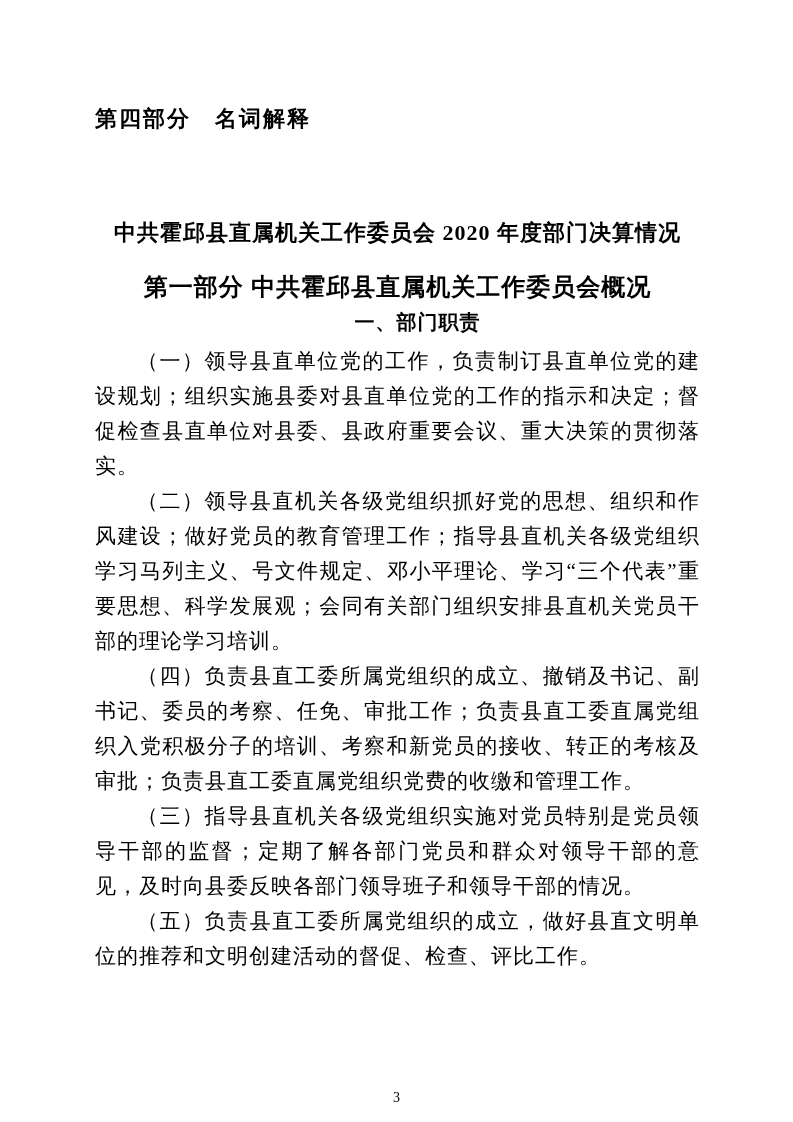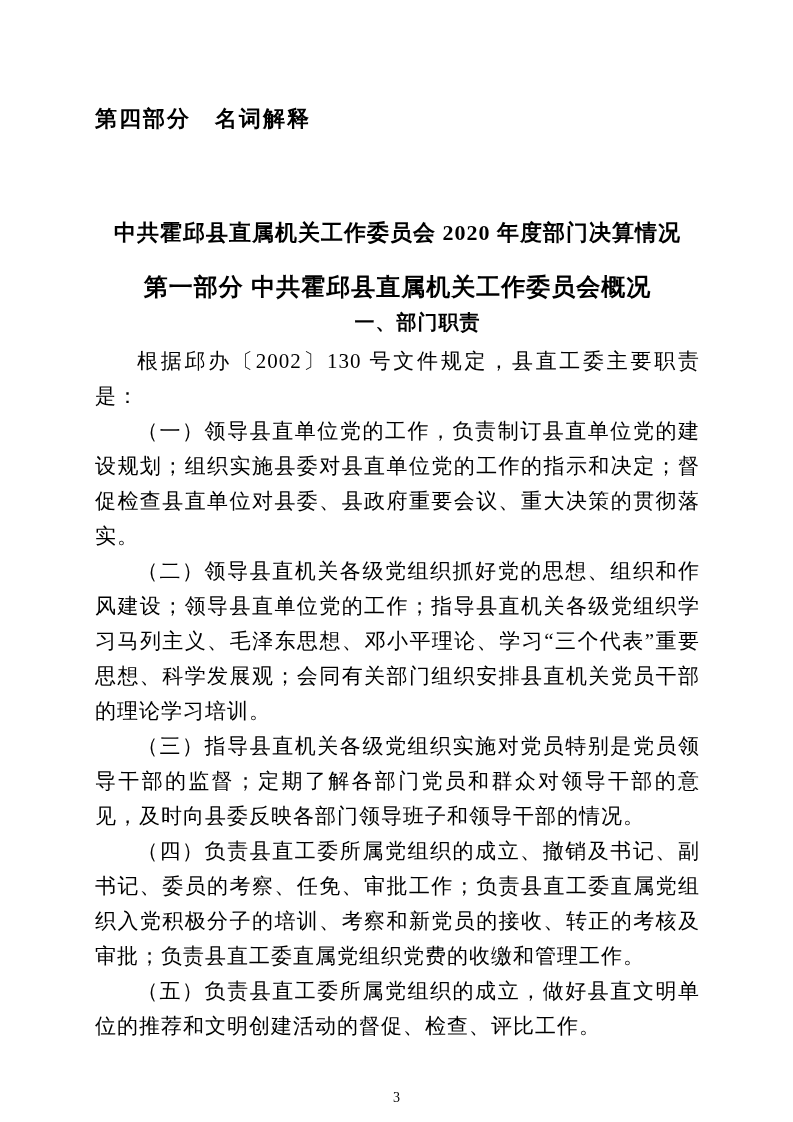--- a/index.html
+++ b/index.html
@@ -82,25 +82,24 @@
 
   <h2 class="section4-heading">第四部分　名词解释</h2>
 
   <h1 class="main-title">中共霍邱县直属机关工作委员会 2020 年度部门决算情况</h1>
 
   <h3 class="subtitle">第一部分 中共霍邱县直属机关工作委员会概况</h3>
 
   <h4 class="section1-heading">一、部门职责</h4>
 
   <div class="doc-body">
-    <p>根据邱办〔2002〕130 号文件规定，县直工委主要职责是：</p>
     <p>（一）领导县直单位党的工作，负责制订县直单位党的建设规划；组织实施县委对县直单位党的工作的指示和决定；督促检查县直单位对县委、县政府重要会议、重大决策的贯彻落实。</p>
-    <p>（二）领导县直机关各级党组织抓好党的思想、组织和作风建设；领导县直单位党的工作；指导县直机关各级党组织学习马列主义、毛泽东思想、邓小平理论、学习“三个代表”重要思想、科学发展观；会同有关部门组织安排县直机关党员干部的理论学习培训。</p>
+    <p>（二）领导县直机关各级党组织抓好党的思想、组织和作风建设；做好党员的教育管理工作；指导县直机关各级党组织学习马列主义、号文件规定、邓小平理论、学习“三个代表”重要思想、科学发展观；会同有关部门组织安排县直机关党员干部的理论学习培训。</p>
+    <p>（四）负责县直工委所属党组织的成立、撤销及书记、副书记、委员的考察、任免、审批工作；负责县直工委直属党组织入党积极分子的培训、考察和新党员的接收、转正的考核及审批；负责县直工委直属党组织党费的收缴和管理工作。</p>
     <p>（三）指导县直机关各级党组织实施对党员特别是党员领导干部的监督；定期了解各部门党员和群众对领导干部的意见，及时向县委反映各部门领导班子和领导干部的情况。</p>
-    <p>（四）负责县直工委所属党组织的成立、撤销及书记、副书记、委员的考察、任免、审批工作；负责县直工委直属党组织入党积极分子的培训、考察和新党员的接收、转正的考核及审批；负责县直工委直属党组织党费的收缴和管理工作。</p>
     <p>（五）负责县直工委所属党组织的成立，做好县直文明单位的推荐和文明创建活动的督促、检查、评比工作。</p>
   </div>
 
   <div class="page-footer">
     <span>3</span>
   </div>
 
 </div>
 
 </body></html>

